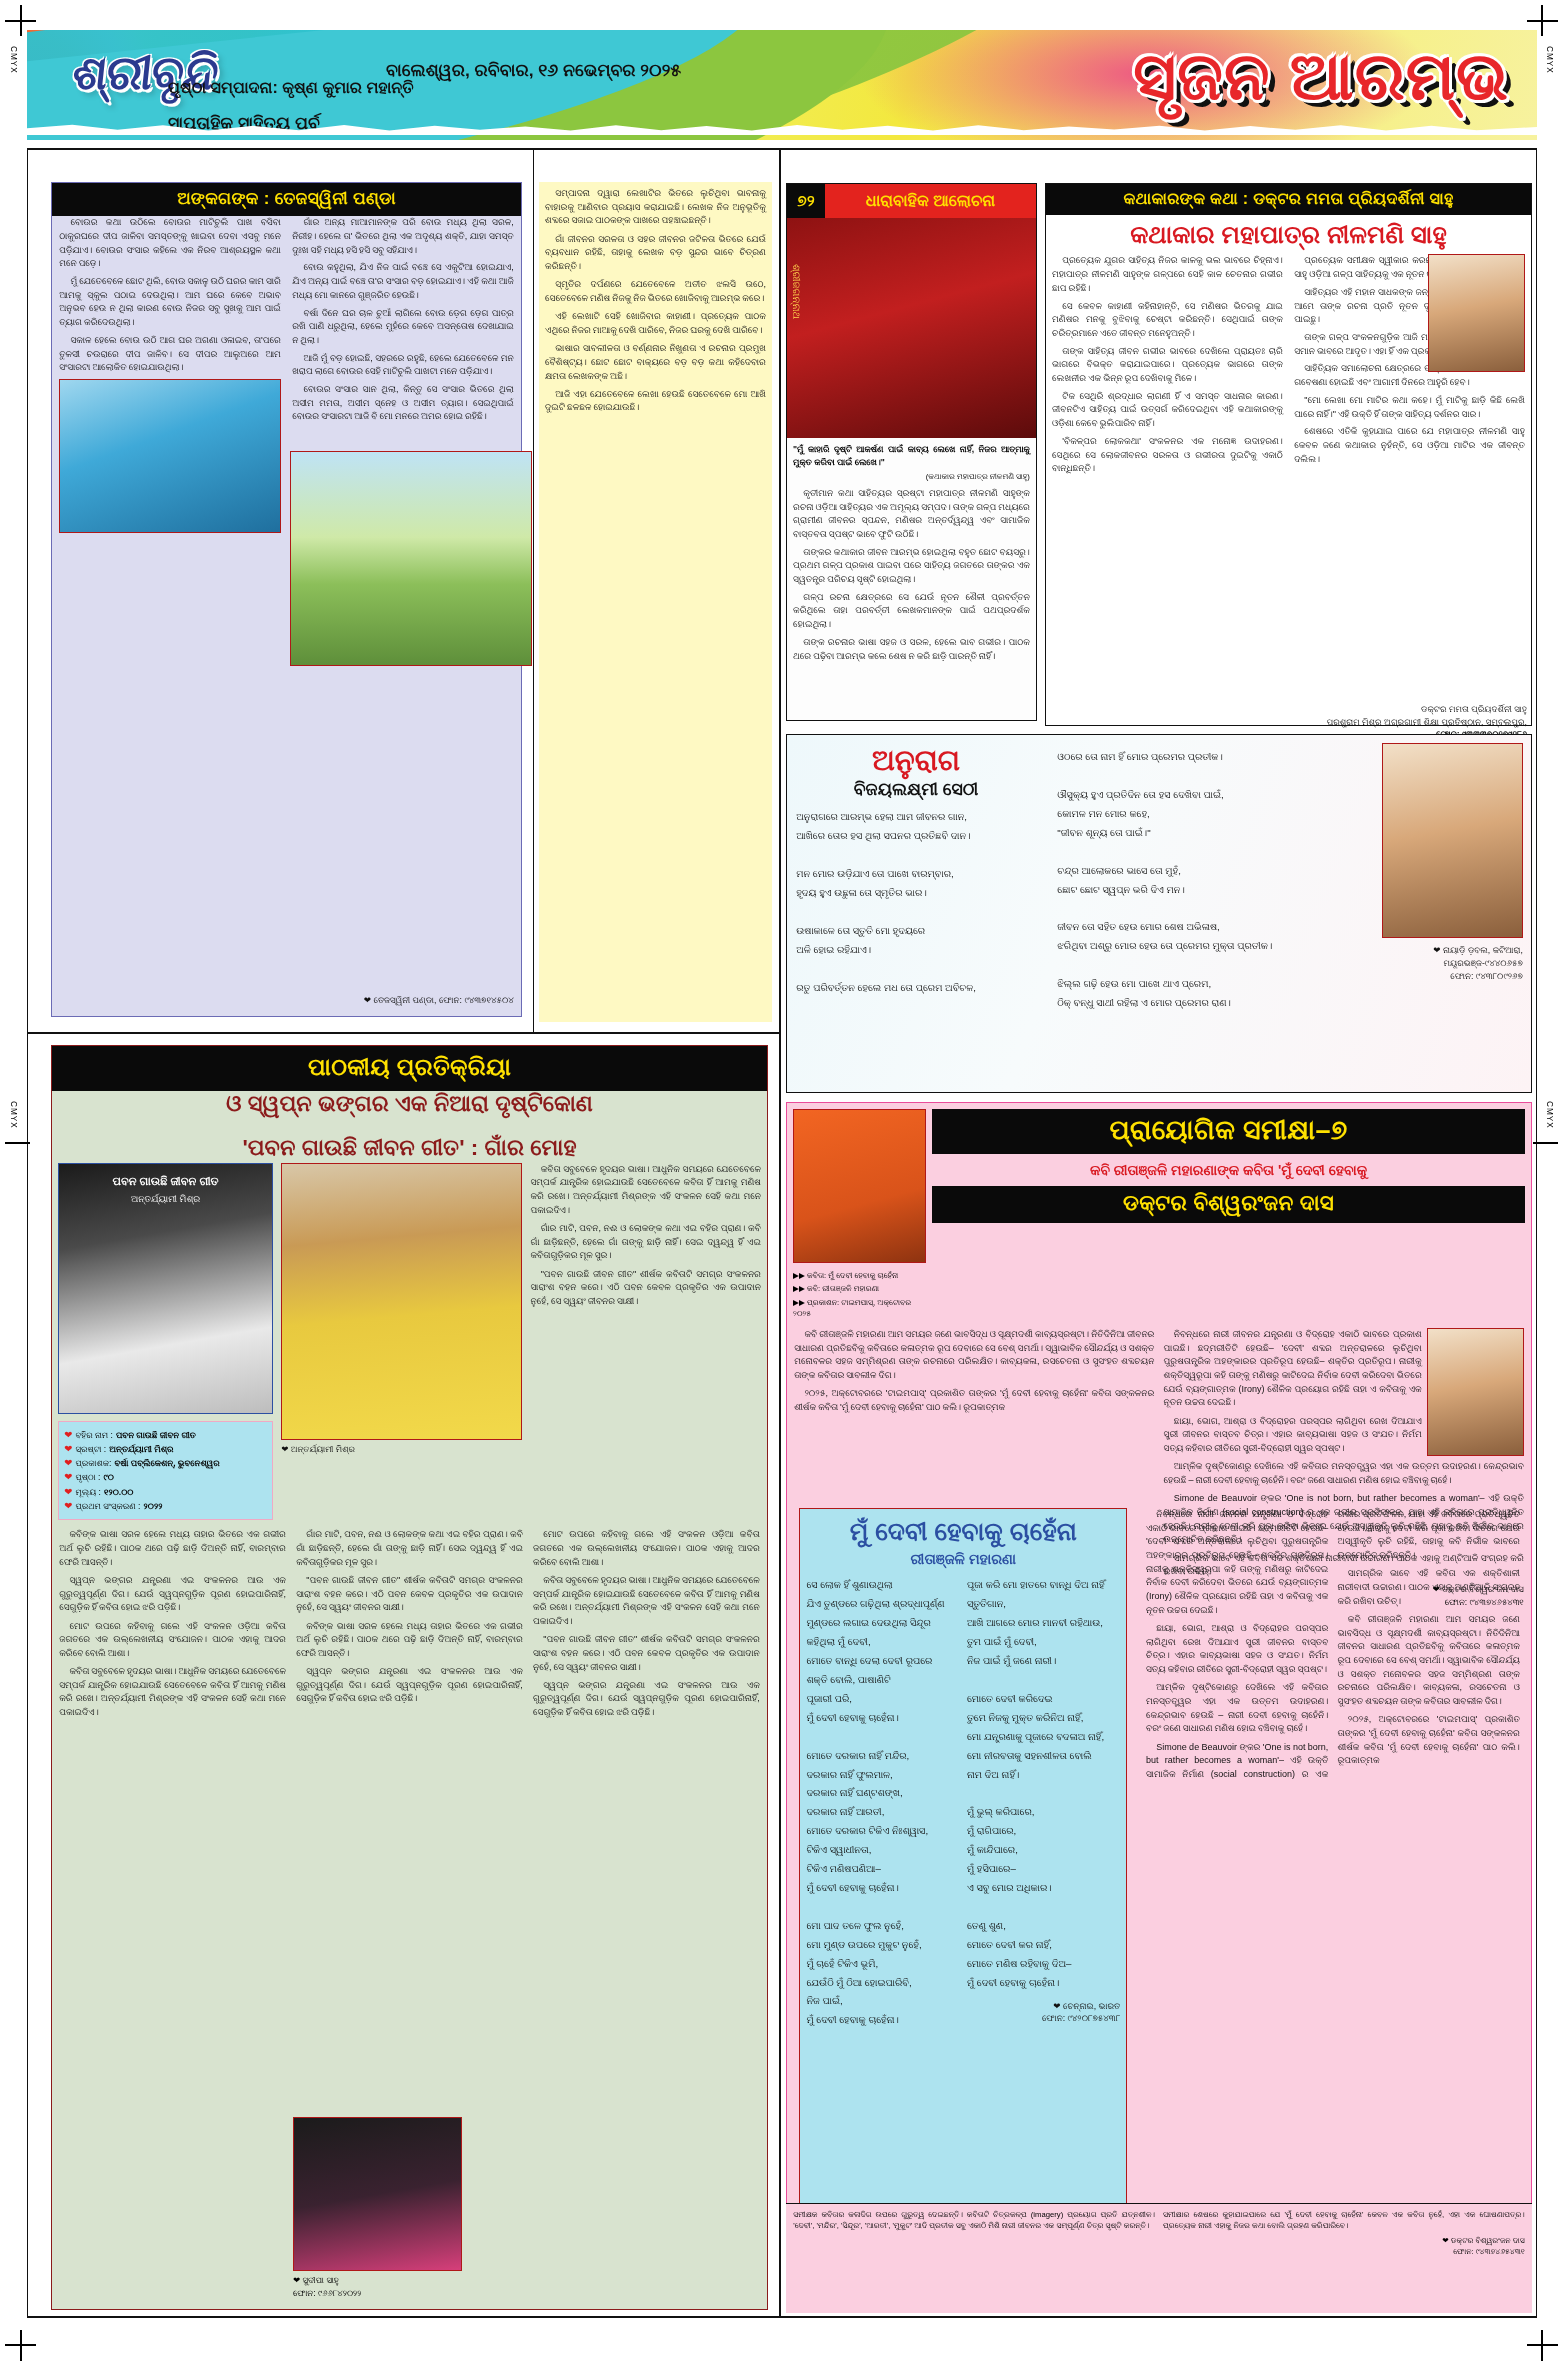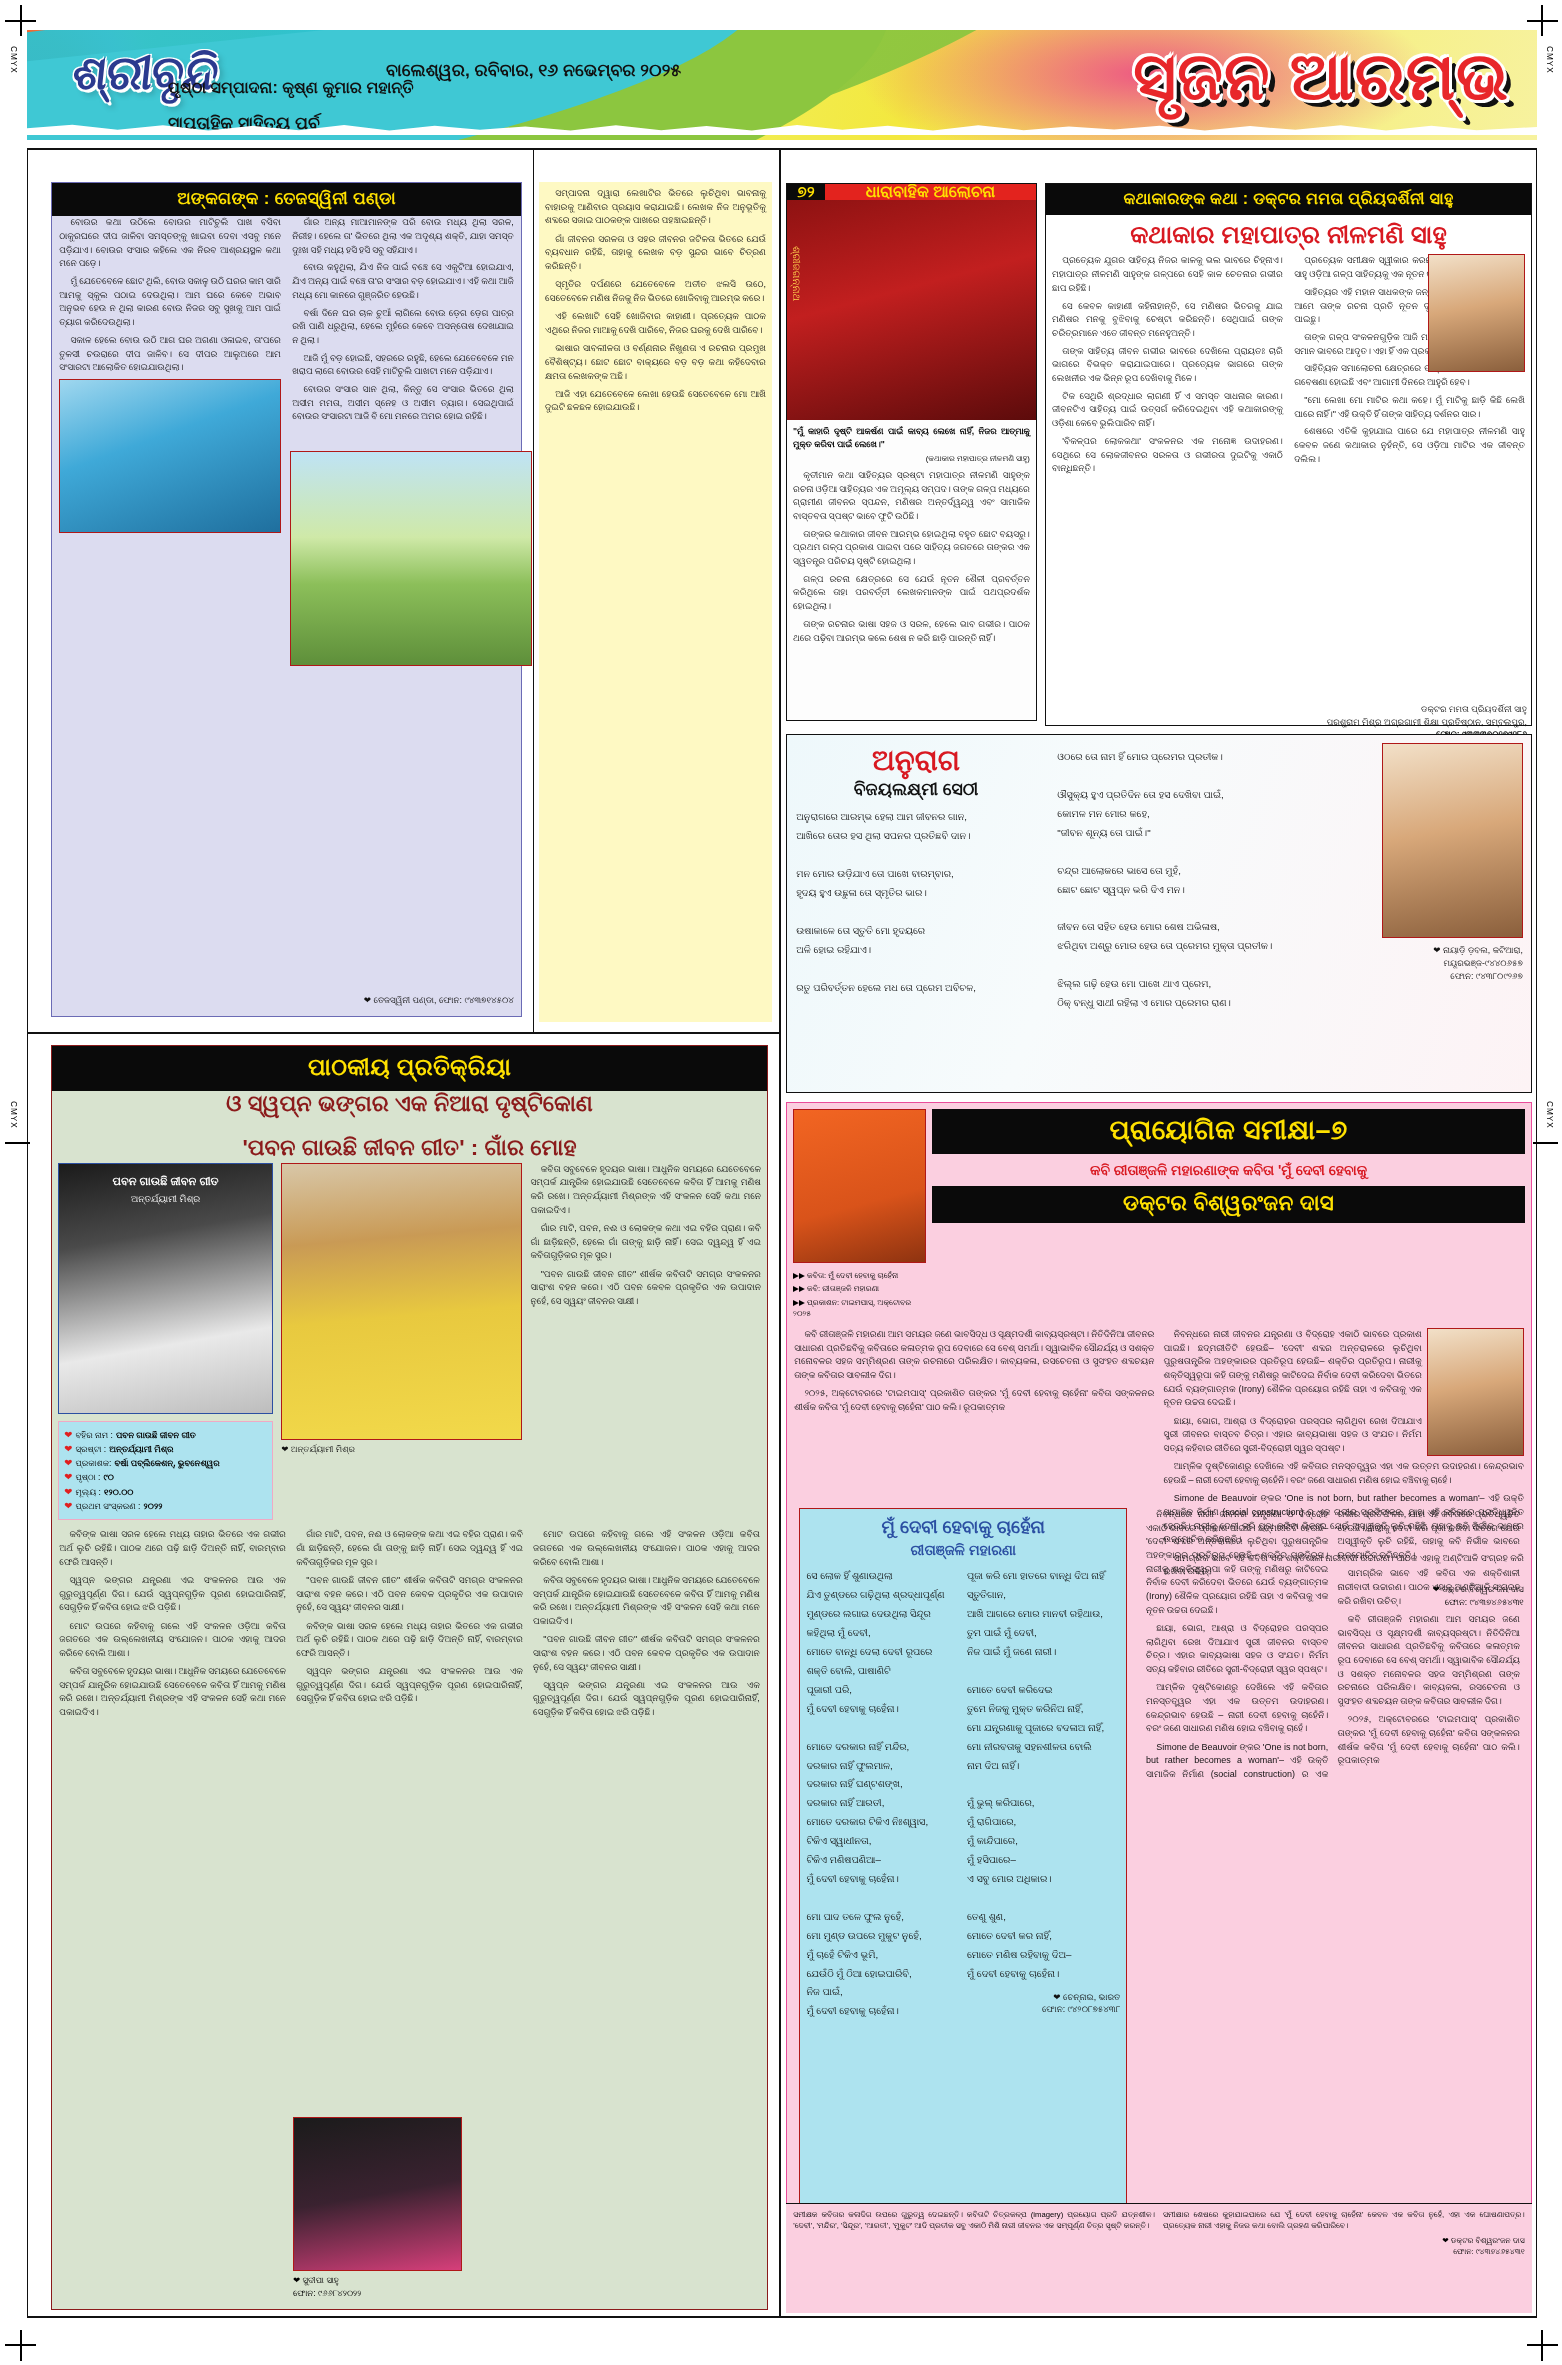--- a/index.html
+++ b/index.html
@@ -213,21 +213,21 @@
     <p style="margin:0 0 4.6px;text-indent:10.2px;">ସମ୍ପାଦନା ଦ୍ୱାରା ଲେଖାଟିର ଭିତରେ ଲୁଚିଥିବା ଭାବନାକୁ ବାହାରକୁ ଆଣିବାର ପ୍ରୟାସ କରାଯାଇଛି। ଲେଖକ ନିଜ ଅନୁଭୂତିକୁ ଶବ୍ଦରେ ସଜାଇ ପାଠକଙ୍କ ପାଖରେ ପହଞ୍ଚାଇଛନ୍ତି।</p>
     <p style="margin:0 0 4.6px;text-indent:10.2px;">ଗାଁ ଜୀବନର ସରଳତା ଓ ସହର ଜୀବନର ଜଟିଳତା ଭିତରେ ଯେଉଁ ବ୍ୟବଧାନ ରହିଛି, ତାହାକୁ ଲେଖକ ବଡ଼ ସୁନ୍ଦର ଭାବେ ଚିତ୍ରଣ କରିଛନ୍ତି।</p>
     <p style="margin:0 0 4.6px;text-indent:10.2px;">ସ୍ମୃତିର ଦର୍ପଣରେ ଯେତେବେଳେ ଅତୀତ ଝଲସି ଉଠେ, ସେତେବେଳେ ମଣିଷ ନିଜକୁ ନିଜ ଭିତରେ ଖୋଜିବାକୁ ଆରମ୍ଭ କରେ।</p>
     <p style="margin:0 0 4.6px;text-indent:10.2px;">ଏହି ଲେଖାଟି ସେହି ଖୋଜିବାର କାହାଣୀ। ପ୍ରତ୍ୟେକ ପାଠକ ଏଥିରେ ନିଜର ମାଆକୁ ଦେଖି ପାରିବେ, ନିଜର ଘରକୁ ଦେଖି ପାରିବେ।</p>
     <p style="margin:0 0 4.6px;text-indent:10.2px;">ଭାଷାର ସାବଲୀଳତା ଓ ବର୍ଣ୍ଣନାର ନିଖୁଣତା ଏ ରଚନାର ପ୍ରମୁଖ ବୈଶିଷ୍ଟ୍ୟ। ଛୋଟ ଛୋଟ ବାକ୍ୟରେ ବଡ଼ ବଡ଼ କଥା କହିଦେବାର କ୍ଷମତା ଲେଖକଙ୍କ ଅଛି।</p>
     <p style="margin:0 0 4.6px;text-indent:10.2px;">ଆଜି ଏହା ଯେତେବେଳେ ଲେଖା ହେଉଛି ସେତେବେଳେ ମୋ ଆଖି ଦୁଇଟି ଛଳଛଳ ହୋଇଯାଉଛି।</p>
   </div>
 </div>
 
 <div class="block box-white" style="left:786px;top:183px;width:251px;height:538px;background:#fdfdfd;">
-  <div style="display:flex;height:16px;">
+  <div style="display:flex;height:34px;">
     <div class="hdr-black" style="width:38px;font-size:15.4px;display:flex;align-items:center;justify-content:center;">୭୨</div>
     <div class="hdr-red" style="flex:1;font-size:16px;display:flex;align-items:center;justify-content:center;">ଧାରାବାହିକ ଆଲୋଚନା</div>
   </div>
   <div class="photo p-man-red" style="width:100%;height:220px;position:relative;">
     <div style="position:absolute;left:3.1px;top:46px;writing-mode:vertical-rl;color:#ffd24d;font-size:10.2px;">ଶ୍ରୀଜଗନ୍ନାଥ</div>
   </div>
   <div style="padding:5.1px 6.1px;">
     <div class="sm" style="text-align:justify;font-weight:600;">"ମୁଁ କାହାରି ଦୃଷ୍ଟି ଆକର୍ଷଣ ପାଇଁ କାବ୍ୟ ଲେଖେ ନାହିଁ, ନିଜର ଆତ୍ମାକୁ ମୁକ୍ତ କରିବା ପାଇଁ ଲେଖେ।"</div>
     <div class="tiny" style="text-align:right;margin:2px 0 5.1px;">(କଥାକାର ମହାପାତ୍ର ନୀଳମଣି ସାହୁ)</div>
     <div class="body-txt">
@@ -424,21 +424,21 @@
         <p style="margin:0 0 4.6px;text-indent:10.2px;">ଆମ୍ଳିକ ଦୃଷ୍ଟିକୋଣରୁ ଦେଖିଲେ ଏହି କବିତାର ମନସ୍ତତ୍ତ୍ୱର ଏହା ଏକ ଉତ୍ତମ ଉଦାହରଣ। କେନ୍ଦ୍ରଭାବ ହେଉଛି – ନାରୀ ଦେବୀ ହେବାକୁ ଚାହେଁନି। ବରଂ ଜଣେ ସାଧାରଣ ମଣିଷ ହୋଇ ବଞ୍ଚିବାକୁ ଚାହେଁ।</p>
         <p style="margin:0 0 4.6px;text-indent:10.2px;">Simone de Beauvoir ଙ୍କର 'One is not born, but rather becomes a woman'– ଏହି ଉକ୍ତି ସାମାଜିକ ନିର୍ମାଣ (social construction) ର ଏକ ଗଭୀର ପ୍ରତିଫଳନ, ଯାହା ଏହି କବିତାରେ ପ୍ରତିଧ୍ୱନିତ ହେଉଛି। ନାରୀକୁ ଦେବୀ କରି ପୂଜା କରିବା ଭିତରେ ଯେଉଁ ଅସ୍ୱୀକୃତି ଲୁଚି ରହିଛି, ତାହାକୁ କବି ନିର୍ଭୀକ ଭାବରେ ଉନ୍ମୋଚିତ କରିଛନ୍ତି।</p>
         <p style="margin:0 0 4.6px;text-indent:10.2px;">ସାମଗ୍ରିକ ଭାବେ ଏହି କବିତା ଏକ ଶକ୍ତିଶାଳୀ ନାରୀବାଦୀ ଉଚ୍ଚାରଣ। ପାଠକ ଏହାକୁ ଅଣ୍ଟିଆଳି ସଂଗ୍ରହ କରି ରଖିବା ଉଚିତ୍।</p>
       </div>
       <div class="sm" style="white-space:pre-line;text-align:right;margin-top:4.1px;">❤ ଡକ୍ଟର ବିଶ୍ୱରଂଜନ ଦାସ
 ଫୋନ: ୯୪୩୭୪୬୫୪୩୧</div>
     </div>
   </div>
 
   <div class="box-cyan" style="position:absolute;left:12.3px;top:405px;width:328px;height:753px;background:#ade3ef;border:1.5px solid #b01818;">
-    <div class="title-blue" style="font-size:18px;padding:8.2px 2px 4.1px;">ମୁଁ ଦେବୀ ହେବାକୁ ଚାହେଁନା</div>
+    <div class="title-blue" style="font-size:25px;padding:8.2px 2px 4.1px;">ମୁଁ ଦେବୀ ହେବାକୁ ଚାହେଁନା</div>
     <div class="title-blue" style="font-size:14.3px;padding:0 2px 8.2px;">ରୀତାଞ୍ଜଳି ମହାରଣା</div>
     <div style="display:flex;gap:7.2px;padding:0 6.1px;">
       <div style="flex:1;" class="verse">
         <div>ସେ ଲୋକ ହିଁ ଶୁଣାଉଥିଲା</div>
         <div>ଯିଏ ତୁଣ୍ଡରେ ଗଢ଼ିଥିଲା ଶ୍ରଦ୍ଧାପୂର୍ଣ୍ଣ</div>
         <div>ମୁଣ୍ଡରେ ଲଗାଇ ଦେଉଥିଲା ସିନ୍ଦୂର</div>
         <div>କହିଥିଲା ମୁଁ ଦେବୀ,</div>
         <div>ମୋତେ ବାନ୍ଧି ଦେଲା ଦେବୀ ରୂପରେ</div>
         <div>ଶକ୍ତି ବୋଲି, ପାଷାଣିଟି</div>
         <div>ପୂଜାରୀ ପରି,</div>

